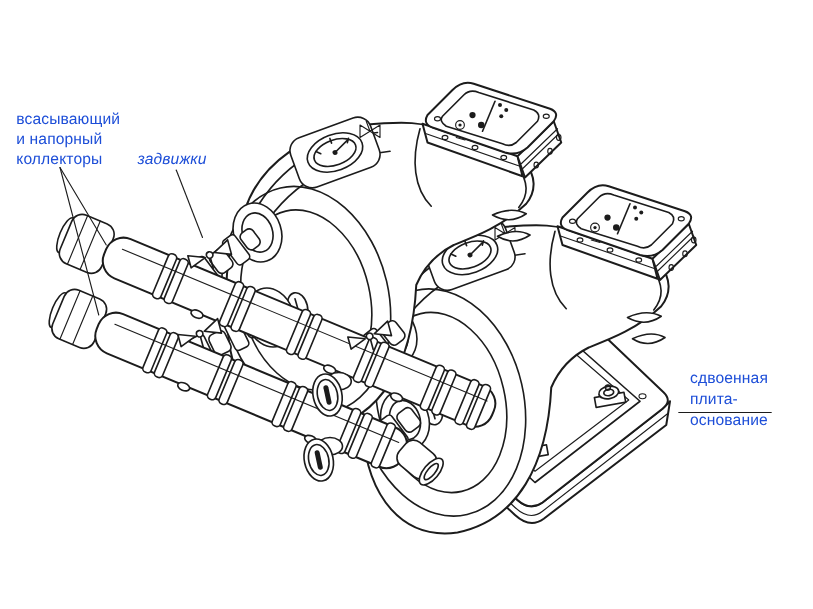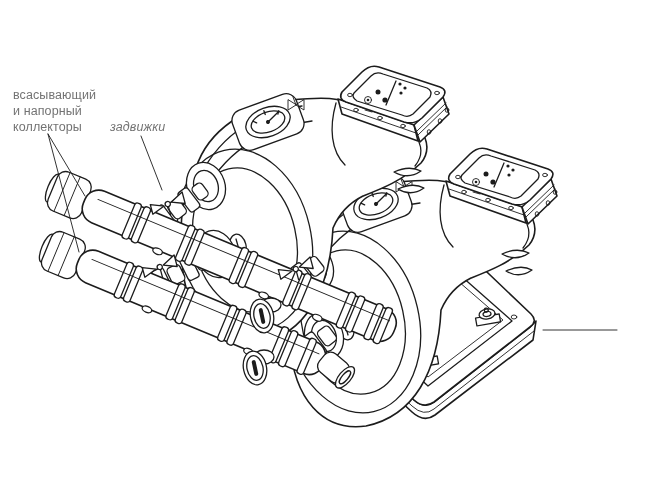--- a/index.html
+++ b/index.html
@@ -7,21 +7,21 @@
     position:relative; width:650px; height:487px; background:#ffffff;
     font-family:"Liberation Sans", sans-serif; overflow:hidden;
   }
   svg.drawing { position:absolute; left:0; top:0; }
   svg .ln   { stroke:#1c1c1c; stroke-width:1.3; fill:none; stroke-linecap:round; stroke-linejoin:round; }
   svg .w    { fill:#ffffff; }
   svg .dk   { fill:#1c1c1c; stroke:none; }
   svg .thin { stroke-width:0.9; }
   svg .thk  { stroke-width:1.6; }
   .lbl {
-    position:absolute; font-size:12.5px; line-height:16px; color:#737373;
+    position:absolute; font-size:12.5px; line-height:16px; color:#1d4ed8;
     white-space:pre-line; letter-spacing:0.1px;
   }
   .lbl.base { line-height:17px; }
 </style>
 </head>
 <body>
 
 <div class="wrap">
 
   <svg class="drawing" width="650" height="487" viewBox="0 0 650 487">
@@ -232,14 +232,16 @@
       <path d="M 48,134 L 79,252"></path>
       <path d="M 141,136 L 162,190"></path>
       <path d="M 543,330 L 617,330"></path>
     </g>
   </svg>
 
   <div class="lbl" style="left:13px; top:87px;">всасывающий
 и напорный
 коллекторы</div>
   <div class="lbl" style="left:110px; top:119px;font-style:italic;">задвижки</div>
+  <div class="lbl base" style="left:552px; top:294px;">сдвоенная
+плита-основание</div>
 
 </div>
 
 </body></html>

